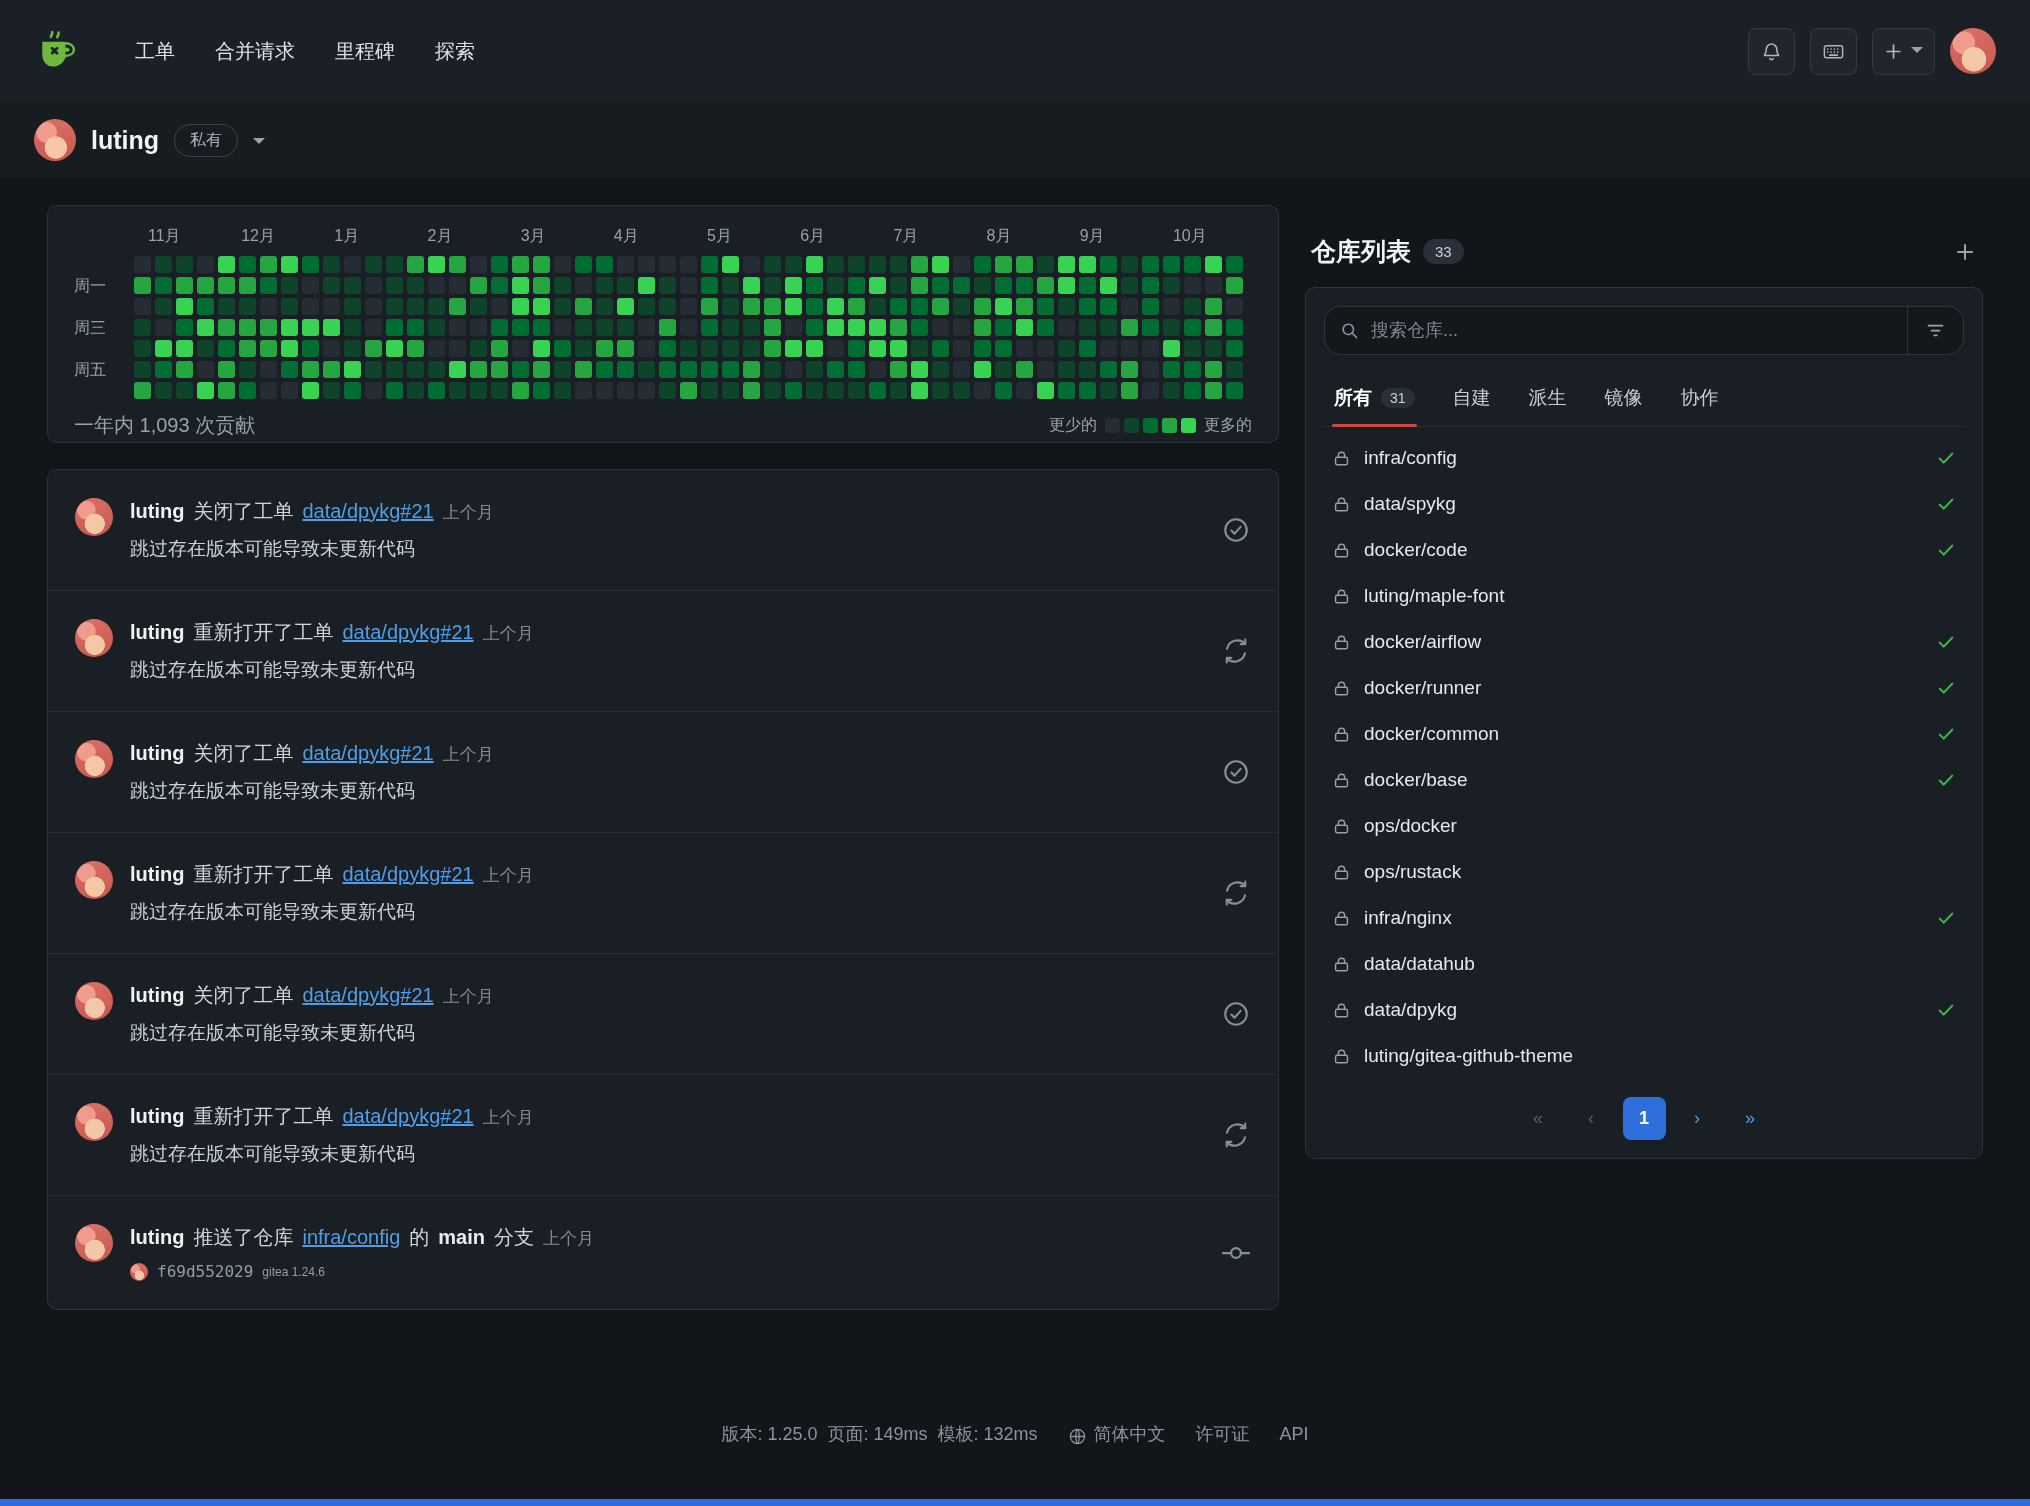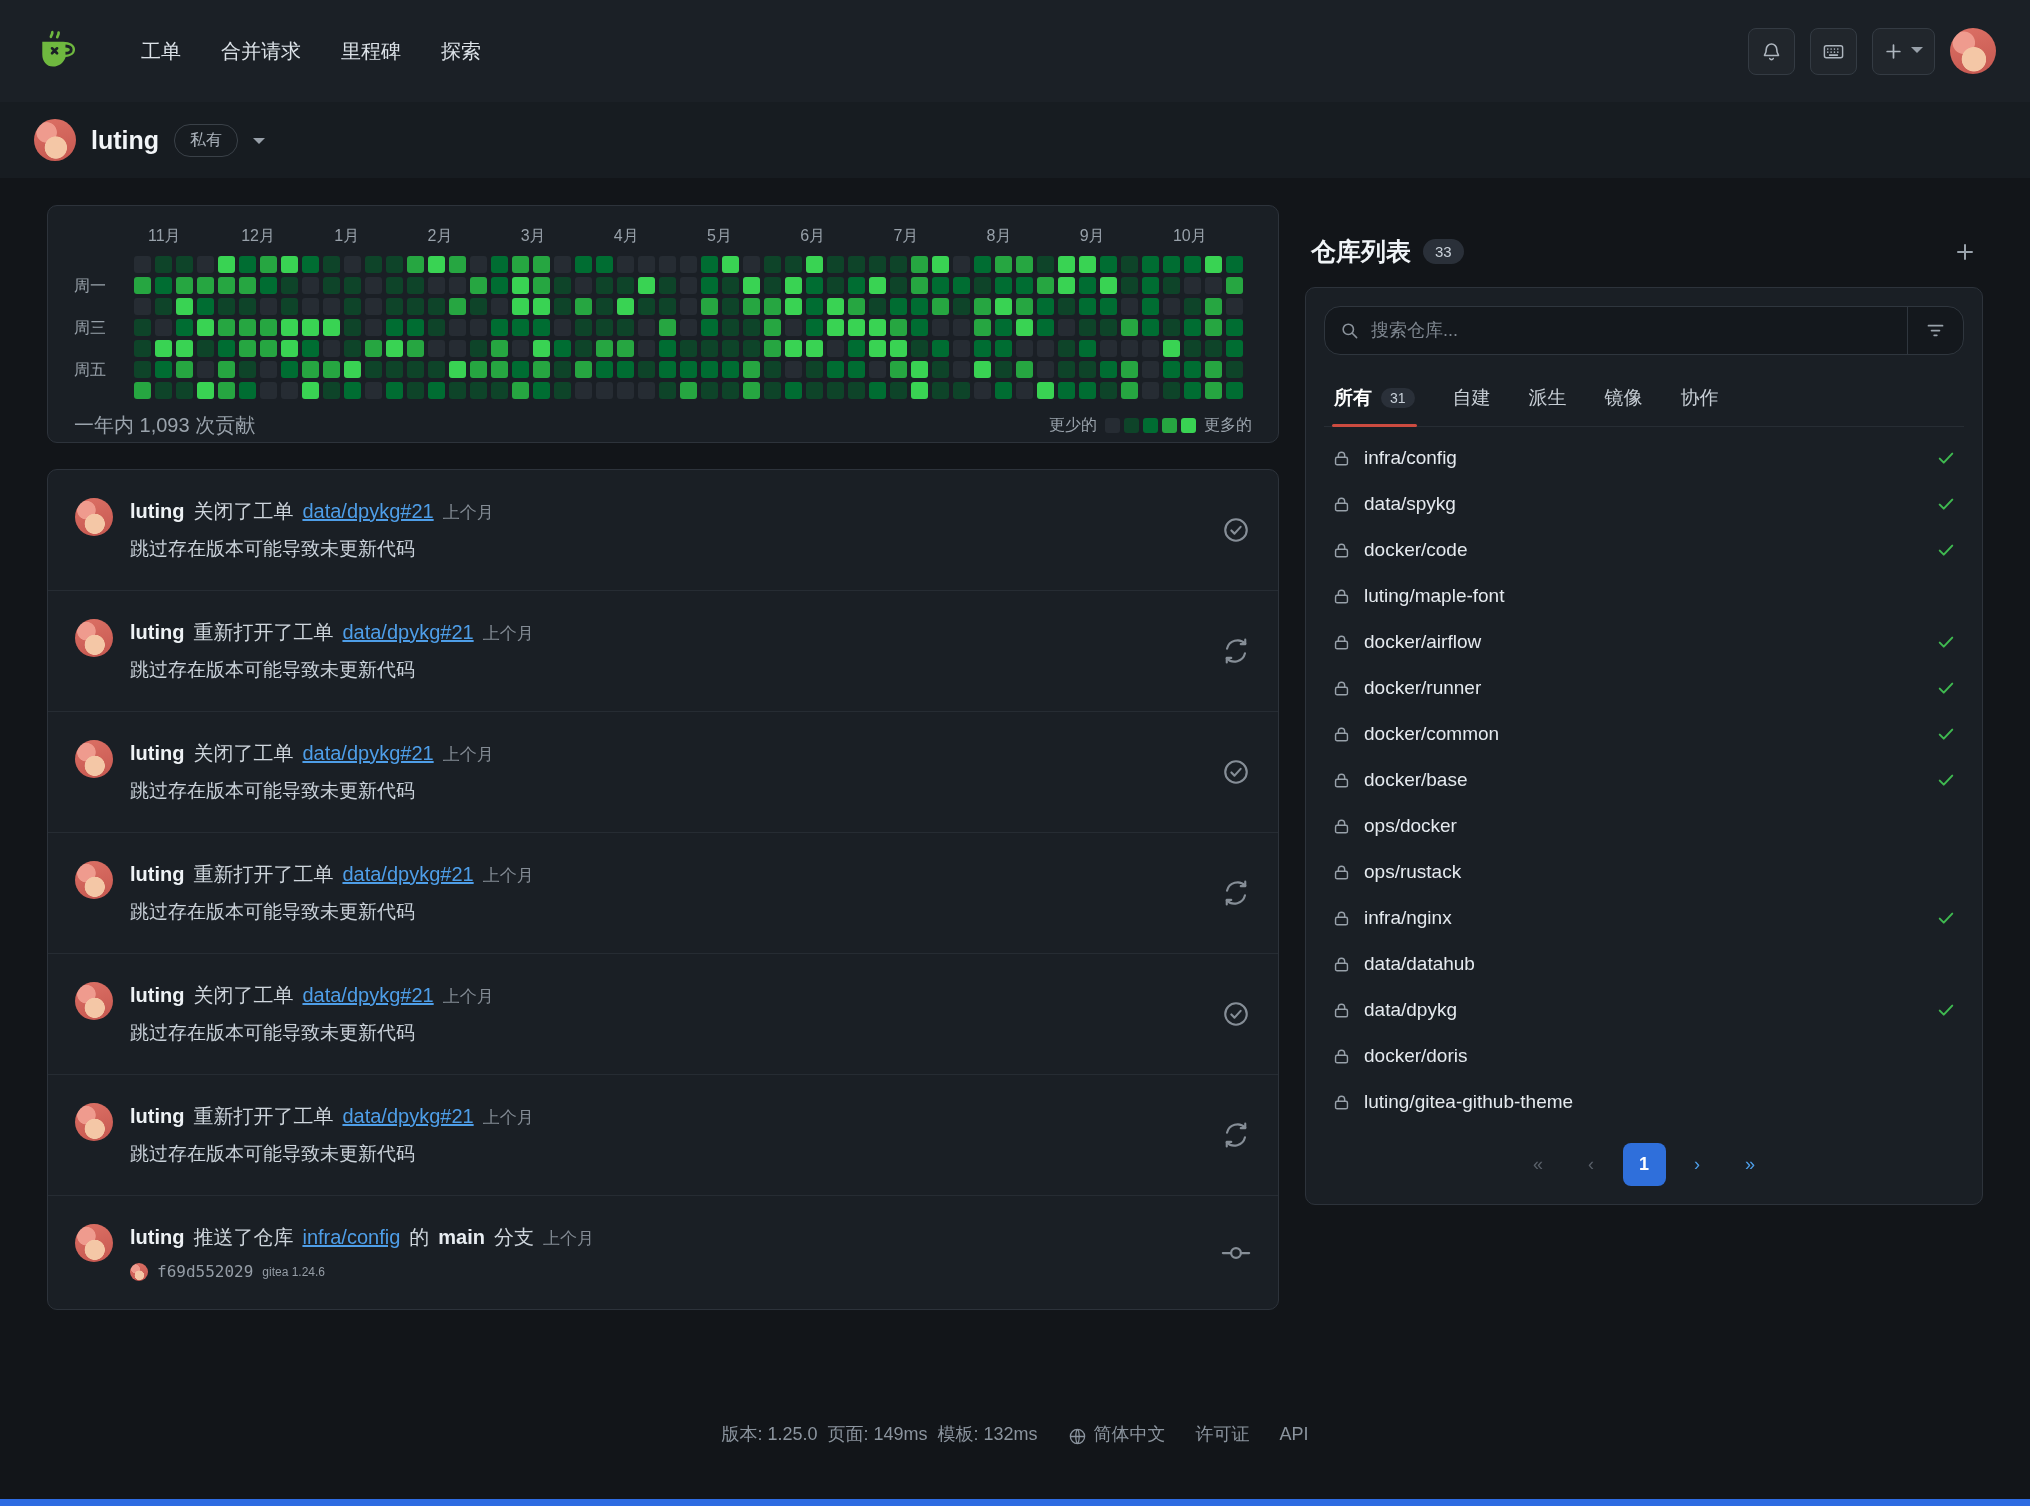--- a/index.html
+++ b/index.html
@@ -4,21 +4,21 @@
 <style>
   *{box-sizing:border-box;margin:0;padding:0}
   html{background:#0e1115}
   body{width:2030px;min-height:1506px;position:relative;overflow:hidden;
        background:#121519;color:#d4dbe2;
        font-family:"Liberation Sans","DejaVu Sans",sans-serif}
   button{background:none;border:none;color:inherit;font:inherit;cursor:pointer}
   a{text-decoration:none;color:inherit}
 
   
-  .navbar{height:102px;background:#1b2026;display:flex;align-items:center;padding:0 34px;gap:22px}
+  .navbar{height:102px;background:#1b2026;display:flex;align-items:center;padding:0 34px;gap:16px}
   .logo{width:48px;height:48px;display:flex;align-items:center;justify-content:center;margin-right:20px;cursor:pointer}
   .nav-links{display:flex;gap:6px}
   .nav-item{font-size:20px;color:#dce2e8;padding:10px 17px;border-radius:8px;cursor:pointer;font-weight:500}
   .nav-right{margin-left:auto;display:flex;align-items:center;gap:15px}
   .nav-btn{height:47px;min-width:47px;border:1px solid #343b43;background:#21262c;border-radius:8px;
            display:flex;align-items:center;justify-content:center;color:#aeb6bf;gap:8px;padding:0 11px}
   .avatar{border-radius:50%;flex:none;cursor:pointer;
     background:
       radial-gradient(circle at 52% 68%,#f4c7a6 0 30%,rgba(0,0,0,0) 32%),
       radial-gradient(circle at 30% 32%,#ef9b8e 0 24%,rgba(0,0,0,0) 26%),
@@ -970,30 +970,20 @@
               </svg>
             </span>
           </a>
           <a class="repo-row">
             <span class="lock">
               <svg width="19" height="19" viewBox="0 0 24 24" fill="none" stroke="currentColor" stroke-width="1.8">
                 <rect x="4.5" y="10.5" width="15" height="9.5" rx="2"></rect>
                 <path d="M8 10.5V8a4 4 0 0 1 8 0v2.5"></path>
               </svg>
             </span>
-            <span class="repo-name">docker/doris</span>
-
-          </a>
-          <a class="repo-row">
-            <span class="lock">
-              <svg width="19" height="19" viewBox="0 0 24 24" fill="none" stroke="currentColor" stroke-width="1.8">
-                <rect x="4.5" y="10.5" width="15" height="9.5" rx="2"></rect>
-                <path d="M8 10.5V8a4 4 0 0 1 8 0v2.5"></path>
-              </svg>
-            </span>
             <span class="repo-name">luting/gitea-github-theme</span>
 
           </a>
         </div>
 
       <div class="pagination">
 
       <a class="pg s-disabled">
             <span>«</span>
           </a>

